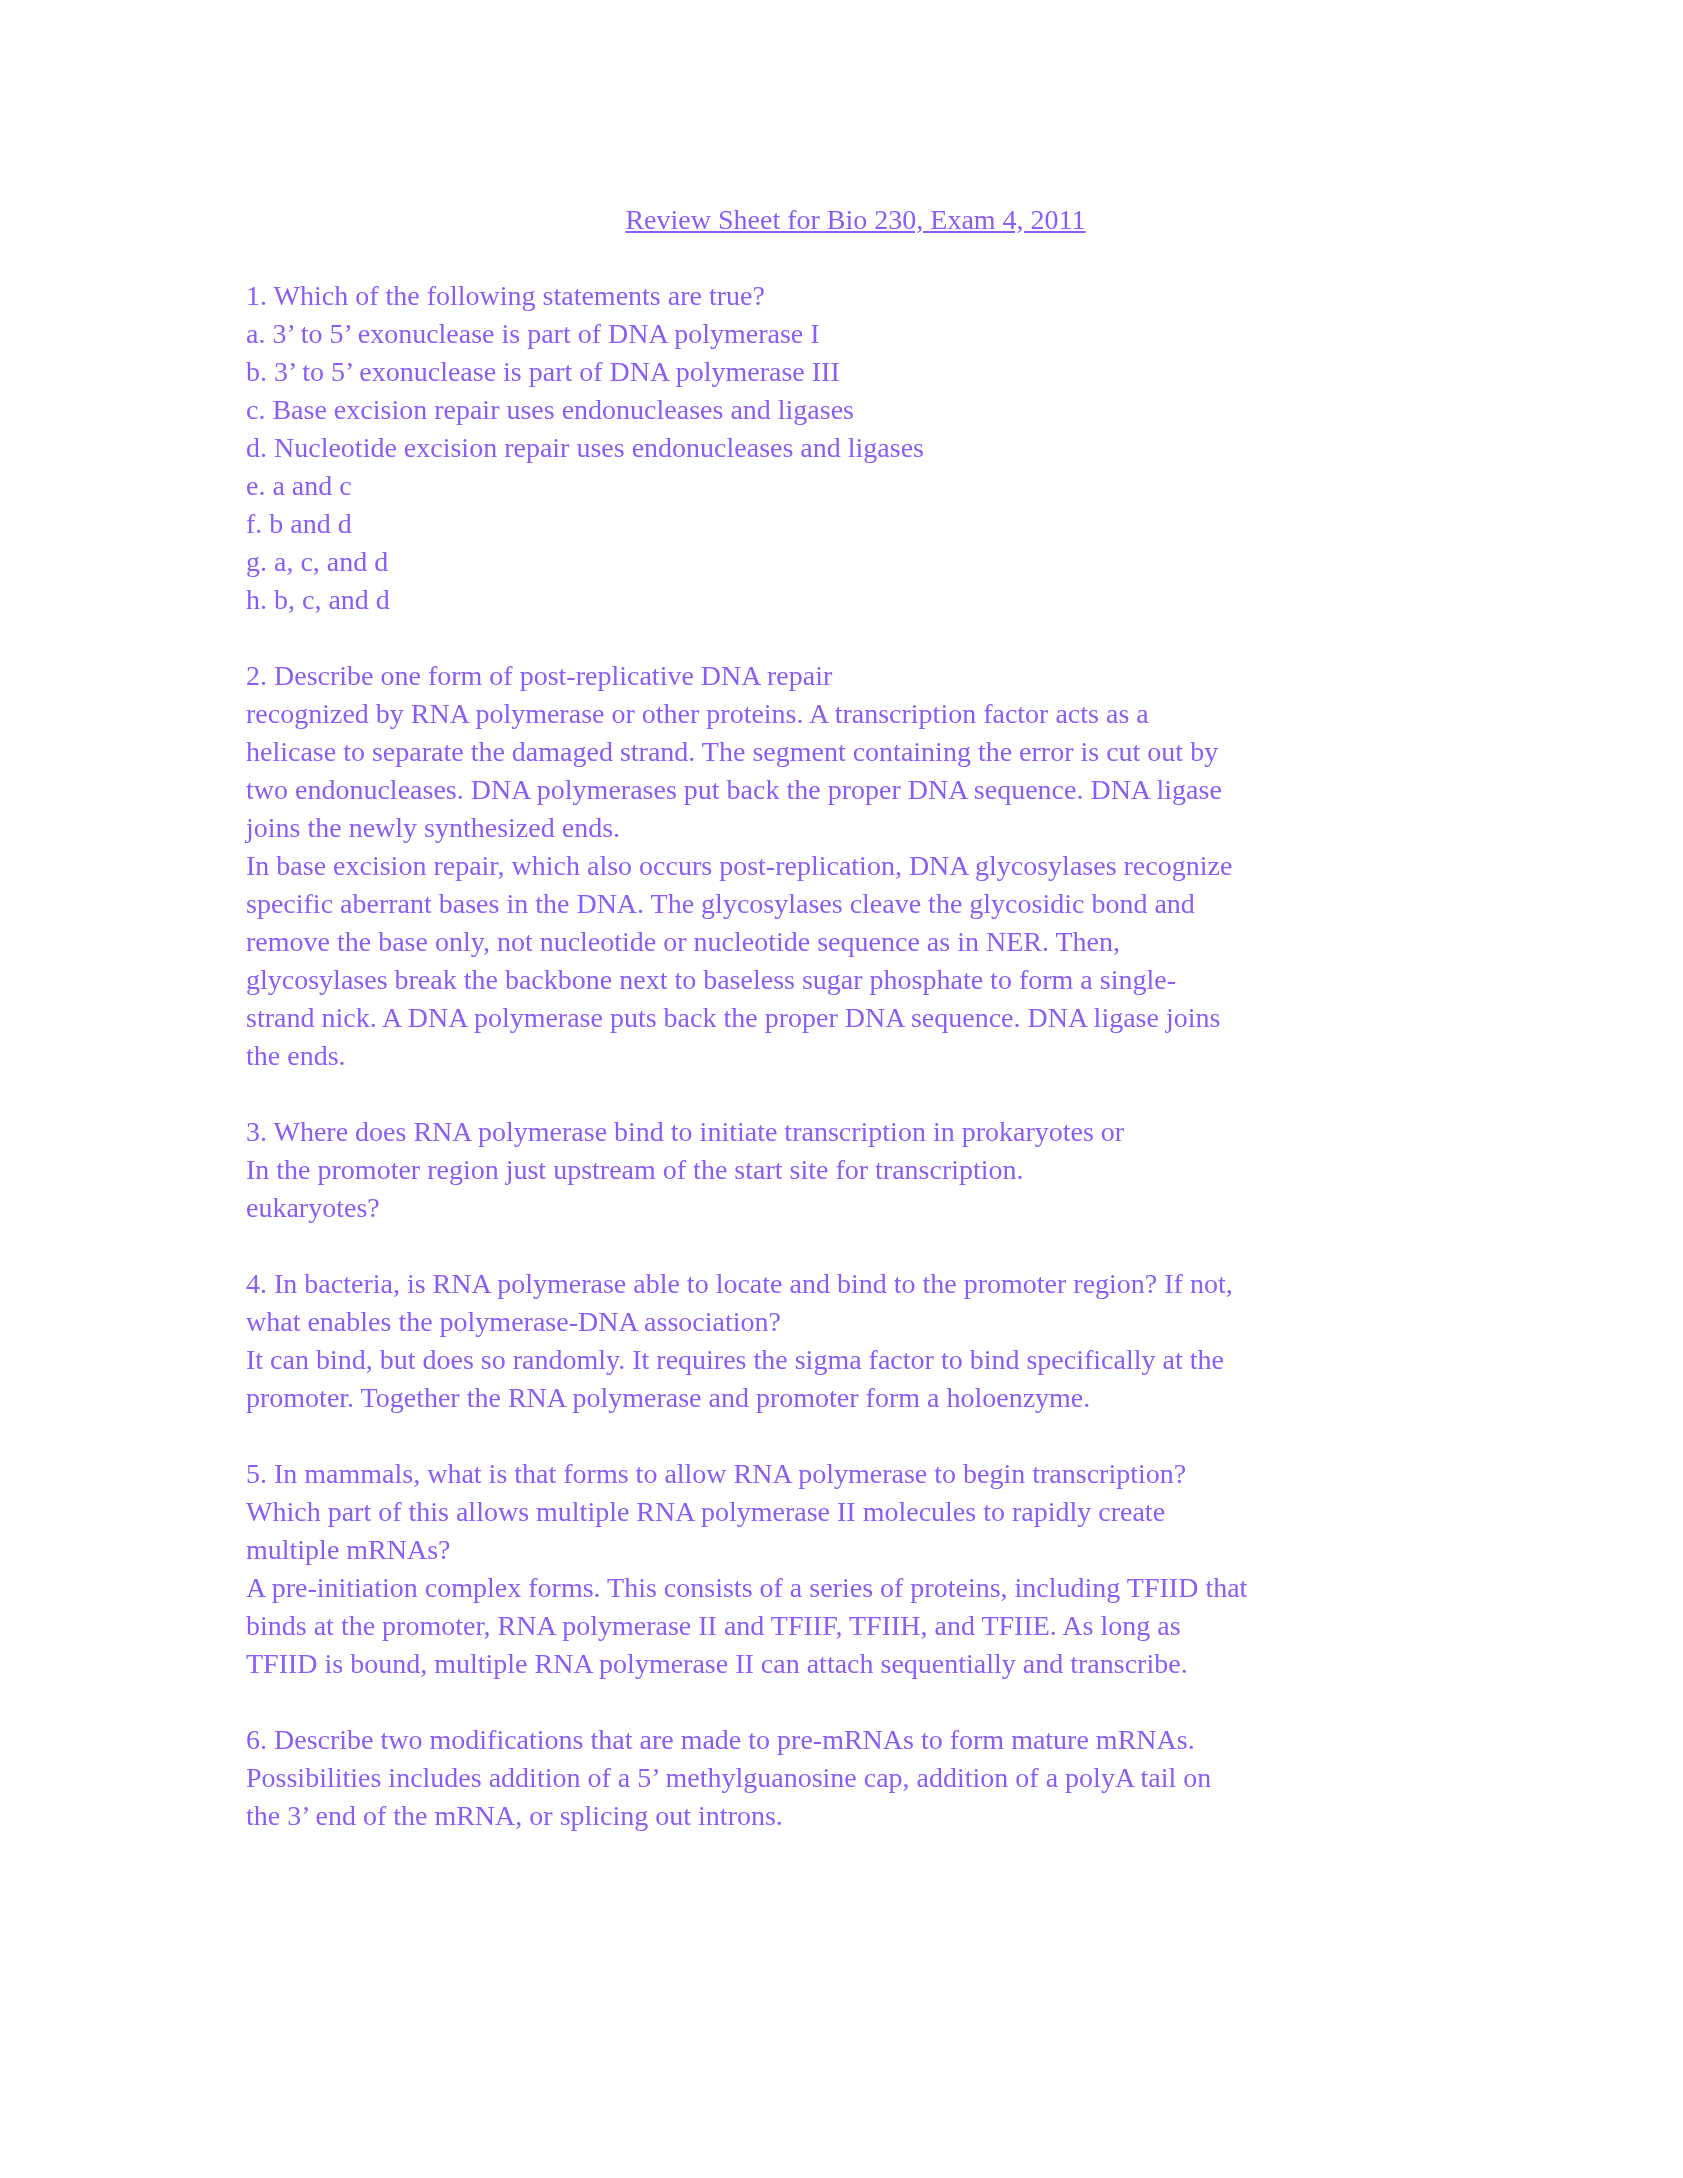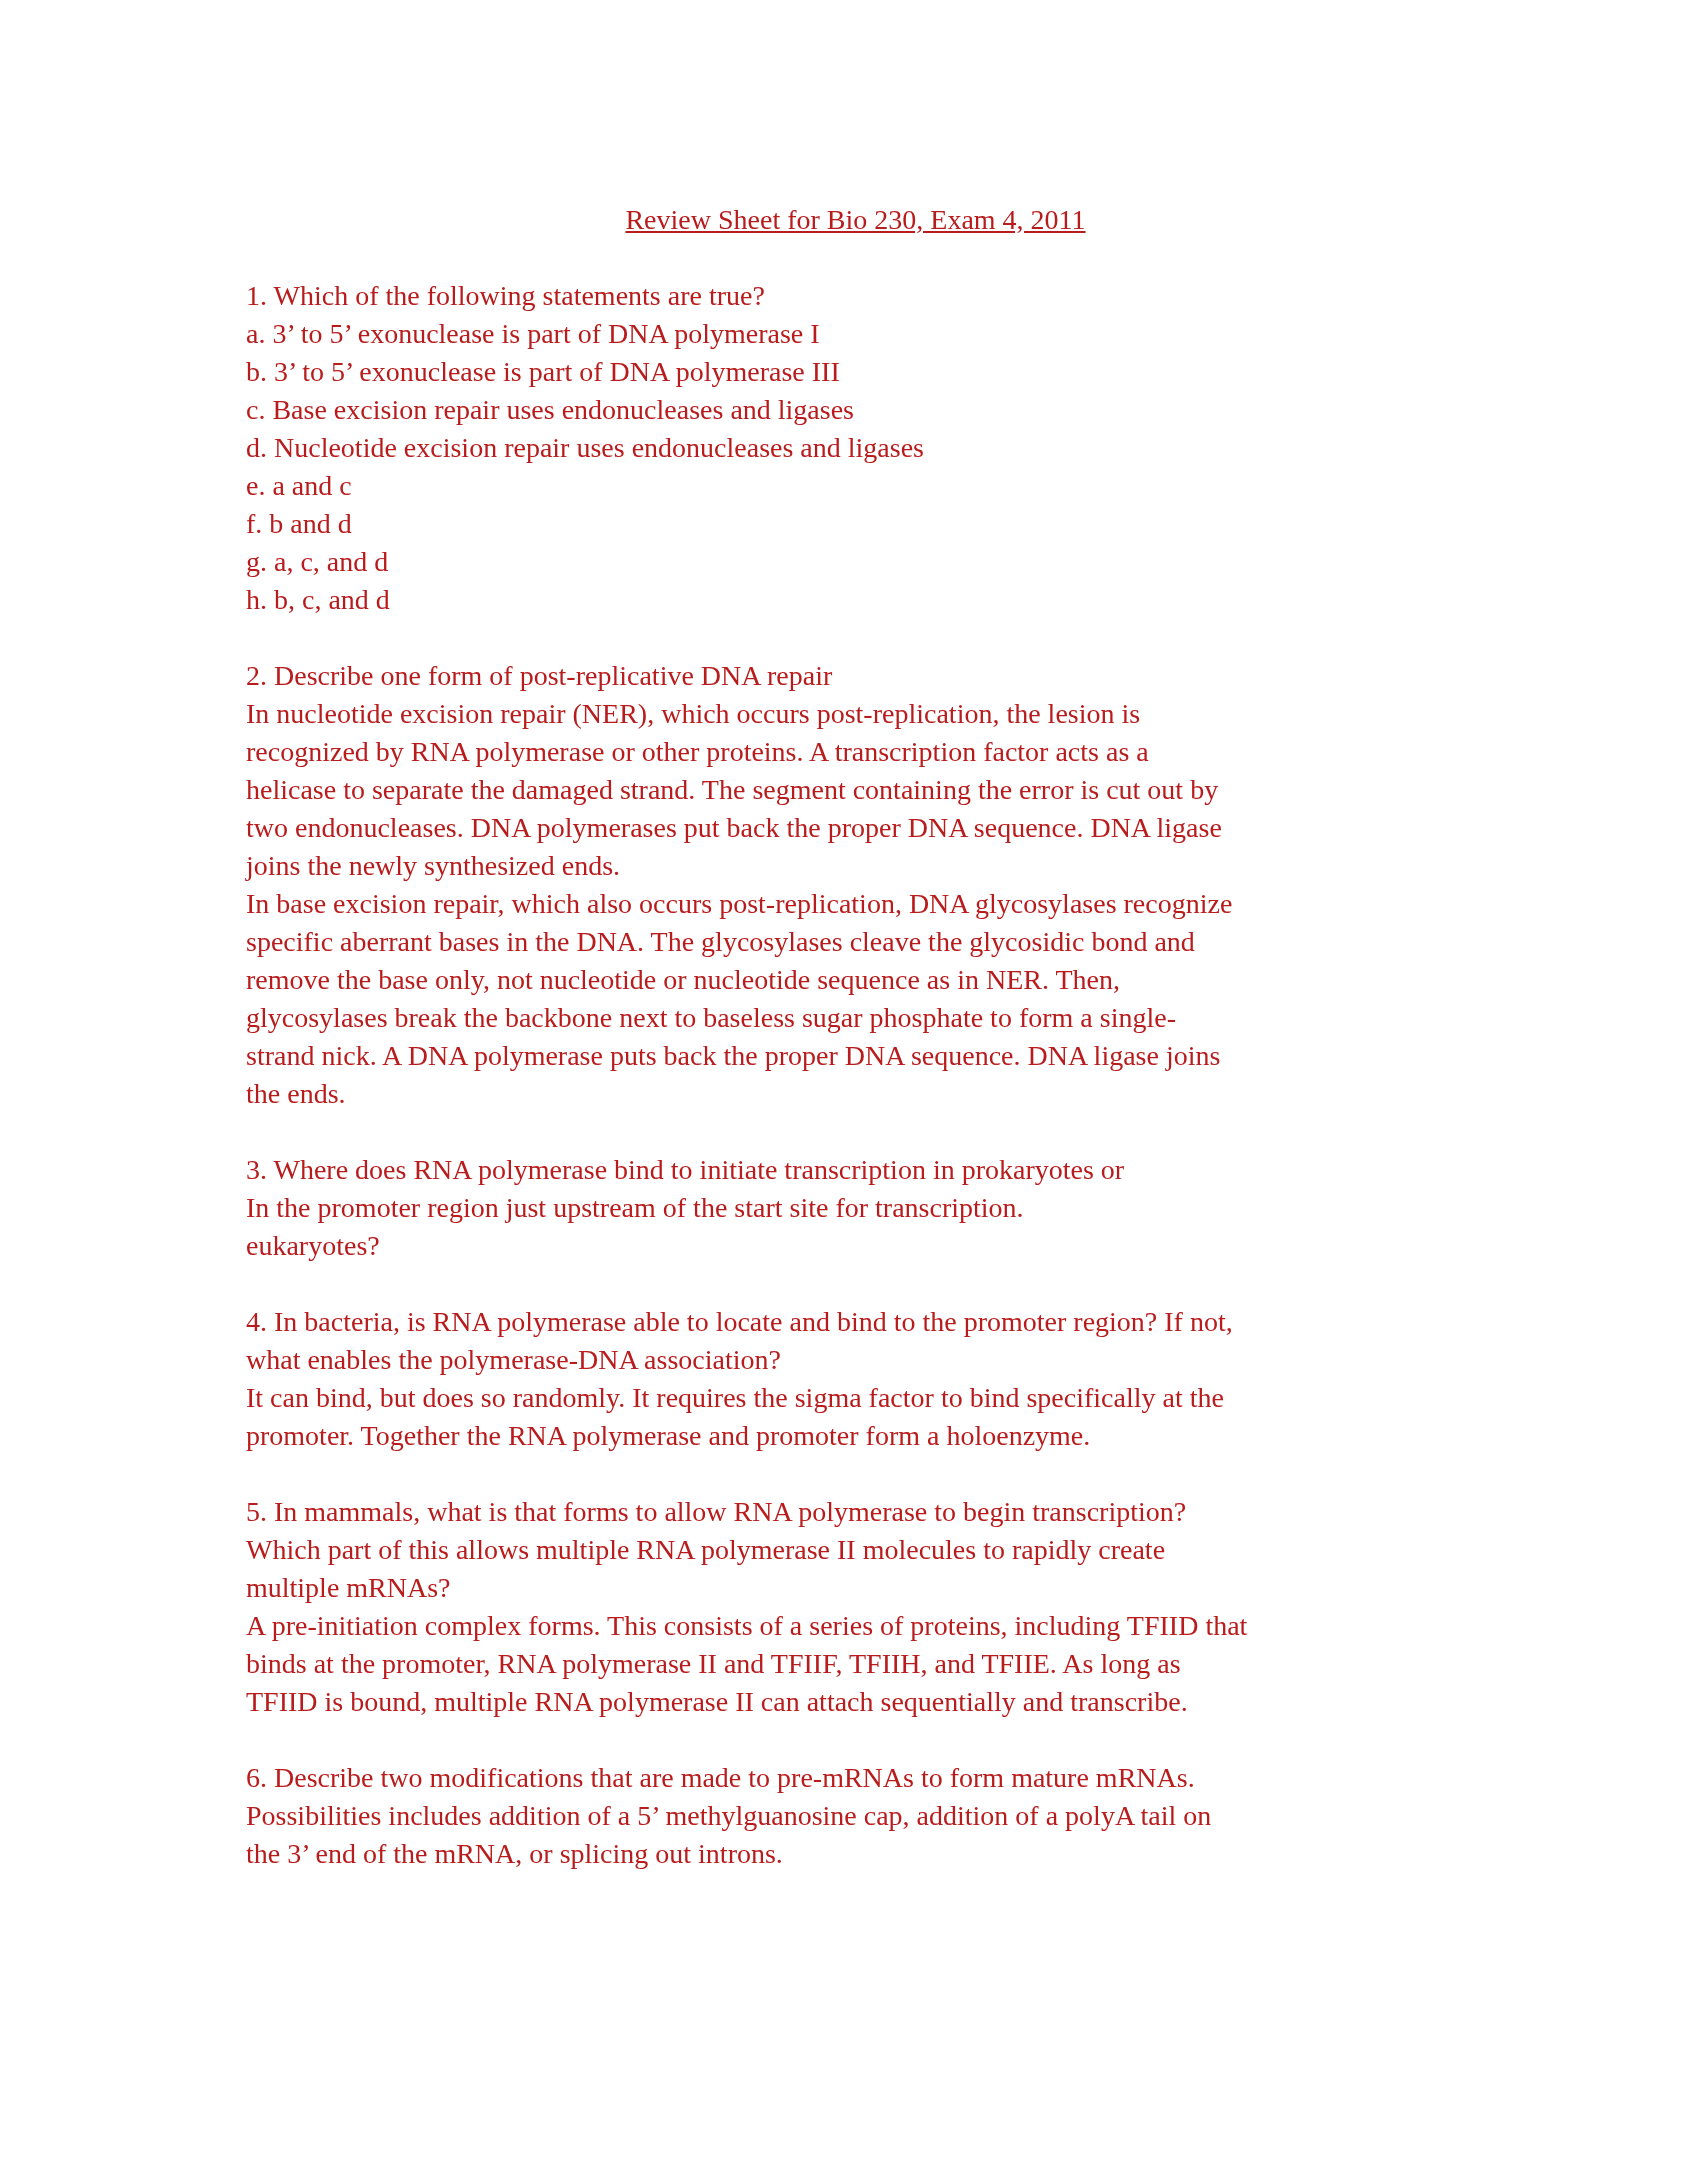--- a/index.html
+++ b/index.html
@@ -1,21 +1,21 @@
 <!DOCTYPE html>
 <html><head>
 <meta charset="utf-8">
 <style>
   html, body { margin: 0; padding: 0; background: #ffffff; }
   .page {
     position: relative;
     width: 1683px;
     height: 2178px;
     background: #ffffff;
-    color: #b91c1c;
+    color: #8b5cf6;
     font-family: "Liberation Serif", serif;
     font-size: 28px;
     line-height: 38px;
     box-sizing: border-box;
     padding: 201px 218px 0 246px;
     overflow: hidden;
   }
   .doc-title {
     text-align: center;
     text-decoration: underline;
@@ -39,21 +39,20 @@
         <div class="line">b. 3’ to 5’ exonuclease is part of DNA polymerase III</div>
         <div class="line">c. Base excision repair uses endonucleases and ligases</div>
         <div class="line">d. Nucleotide excision repair uses endonucleases and ligases</div>
         <div class="line">e. a and c</div>
         <div class="line">f. b and d</div>
         <div class="line italic">g. a, c, and d</div>
         <div class="line">h. b, c, and d</div>
       </div>
       <div class="block">
         <div class="line">2. Describe one form of post-replicative DNA repair</div>
-        <div class="line italic">In nucleotide excision repair (NER), which occurs post-replication, the lesion is</div>
         <div class="line italic">recognized by RNA polymerase or other proteins. A transcription factor acts as a</div>
         <div class="line italic">helicase to separate the damaged strand. The segment containing the error is cut out by</div>
         <div class="line italic">two endonucleases. DNA polymerases put back the proper DNA sequence. DNA ligase</div>
         <div class="line italic">joins the newly synthesized ends.</div>
         <div class="line italic">In base excision repair, which also occurs post-replication, DNA glycosylases recognize</div>
         <div class="line italic">specific aberrant bases in the DNA. The glycosylases cleave the glycosidic bond and</div>
         <div class="line italic">remove the base only, not nucleotide or nucleotide sequence as in NER. Then,</div>
         <div class="line italic">glycosylases break the backbone next to baseless sugar phosphate to form a single-</div>
         <div class="line italic">strand nick. A DNA polymerase puts back the proper DNA sequence. DNA ligase joins</div>
         <div class="line italic">the ends.</div>

